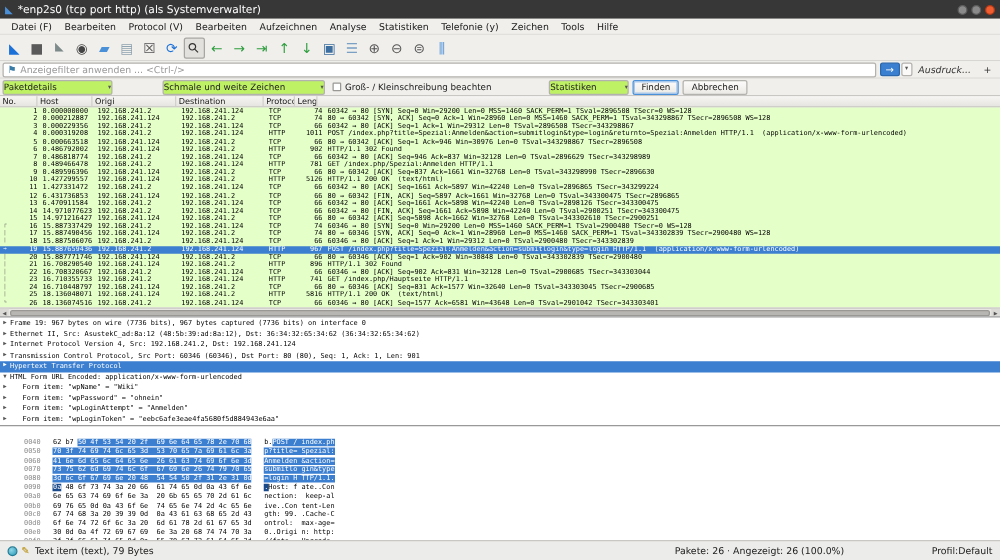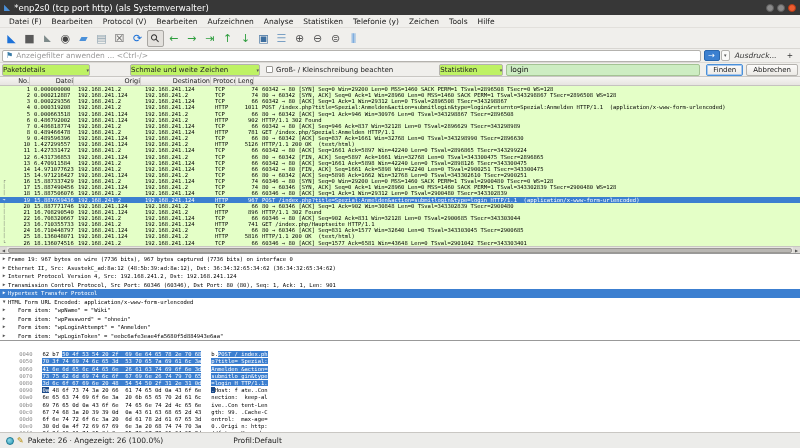--- a/index.html
+++ b/index.html
@@ -41,21 +41,21 @@
   .combo .arrow { font-size:5px; color:#555; margin-left:4px; }
   .chkwrap { display:flex; align-items:center; margin:0 6px; }
   .chk { width:7px; height:7px; border:1px solid #9a9894; background:#fff; border-radius:1px; margin-right:3px; }
   .chklabel { font-size:7px; color:#222; white-space:nowrap; }
   .searchfield { flex:1; height:12px; background:#cdedc2; border:1px solid #a4c394; border-radius:2px; font-size:7.5px; color:#111; padding:0 3px; display:flex; align-items:center; margin:0 3px; }
   .btn { height:12px; border:1px solid #b4b2ae; border-radius:2px; background:linear-gradient(#fcfbfa,#eceae6); font-size:7px; color:#222; padding:0 6px; display:flex; align-items:center; margin-left:3px; white-space:nowrap; }
   .btn.default { border-color:#4a90d9; box-shadow:0 0 0 1px #a8c8ee inset; }
 
   
   .listheader { top:77px; height:9px; background:linear-gradient(#f6f5f3,#e7e5e1); border-bottom:1px solid #c5c3bf; display:flex; font-size:6.5px; color:#1a1a1a; }
-  .hcell { border-right:1px solid #d2d0cc; padding-left:2px; white-space:nowrap; overflow:hidden; line-height:9px;text-align:right; }
+  .hcell { border-right:1px solid #d2d0cc; padding-left:2px; white-space:nowrap; overflow:hidden; line-height:9px; }
   .listbody { top:86px; height:160px; background:#e4ffc7; overflow:hidden; }
   .prow { display:flex; height:6.15px; line-height:6.2px; font-family:"DejaVu Sans Mono", monospace; font-size:5.5px; color:#000; white-space:pre; }
   .prow.sel { background:#3c7fd0; color:#fff; }
   .cg { width:8px; overflow:hidden; color:#666; text-align:center; font-size:4.5px; }
   .prow.sel .cg { color:#fff; }
   .cno { width:22px; text-align:right; overflow:hidden; }
   .ct { width:44px; margin-left:4px; overflow:hidden; }
   .cs { width:67px; overflow:hidden; }
   .cd { width:70px; overflow:hidden; }
   .cp { width:25px; overflow:hidden; }
@@ -198,30 +198,27 @@
       <span class="arrow">▾</span>
   </span>
   <span class="chkwrap">
     <span class="chk"></span>
     <span class="chklabel">Groß- / Kleinschreibung beachten</span>
   </span>
   <span class="combo" style="width:64px; margin-left:40px; justify-content:space-between;">
     <span>Statistiken</span>
       <span class="arrow">▾</span>
   </span>
-  <span class="searchfield">
-      <span>login</span>
-    </span>
   <span class="btn default">Finden</span>
   <span class="btn">Abbrechen</span>
 </div>
 
 <div class="abs listheader">
   <span class="hcell" style="width:30px">No.</span>
-  <span class="hcell" style="width:44px">Datei</span>
+  <span class="hcell" style="width:44px">Host</span>
   <span class="hcell" style="width:67px">Origi</span>
   <span class="hcell" style="width:70px">Destination</span>
   <span class="hcell" style="width:25px">Protocol</span>
   <span class="hcell" style="width:18px">Length</span>
 </div>
 
 <div class="abs listbody" id="plist">
     <div class="prow">
     <span class="cg"></span>
     <span class="cno">1</span>
@@ -568,15 +565,16 @@
     <span class="hoff">00e0   </span><span class="hbytes"><span class="hp">30 0d 0a 4f 72 69 67 69  6e 3a 20 68 74 74 70 3a</span><span>   </span></span><span class="hascii"><span class="hp">0..Origi n: http:</span></span>
   </div>
     <div class="hrow">
     <span class="hoff">00f0   </span><span class="hbytes"><span class="hp">2f 2f 66 61 74 65 0d 0a  55 70 67 72 61 64 65 2d</span><span>   </span></span><span class="hascii"><span class="hp">//fate.. Upgrade-</span></span>
   </div>
   </div>
 
 <div class="abs statusbar">
   <span class="expert"></span>
   <span class="pencil">✎</span>
+  <span class="sb-left">Text item (text), 79 Bytes</span>
   <span class="sb-mid">Pakete: 26 · Angezeigt: 26 (100.0%)</span>
   <span class="sb-right">Profil:Default</span>
 </div>
 
 </body></html>

